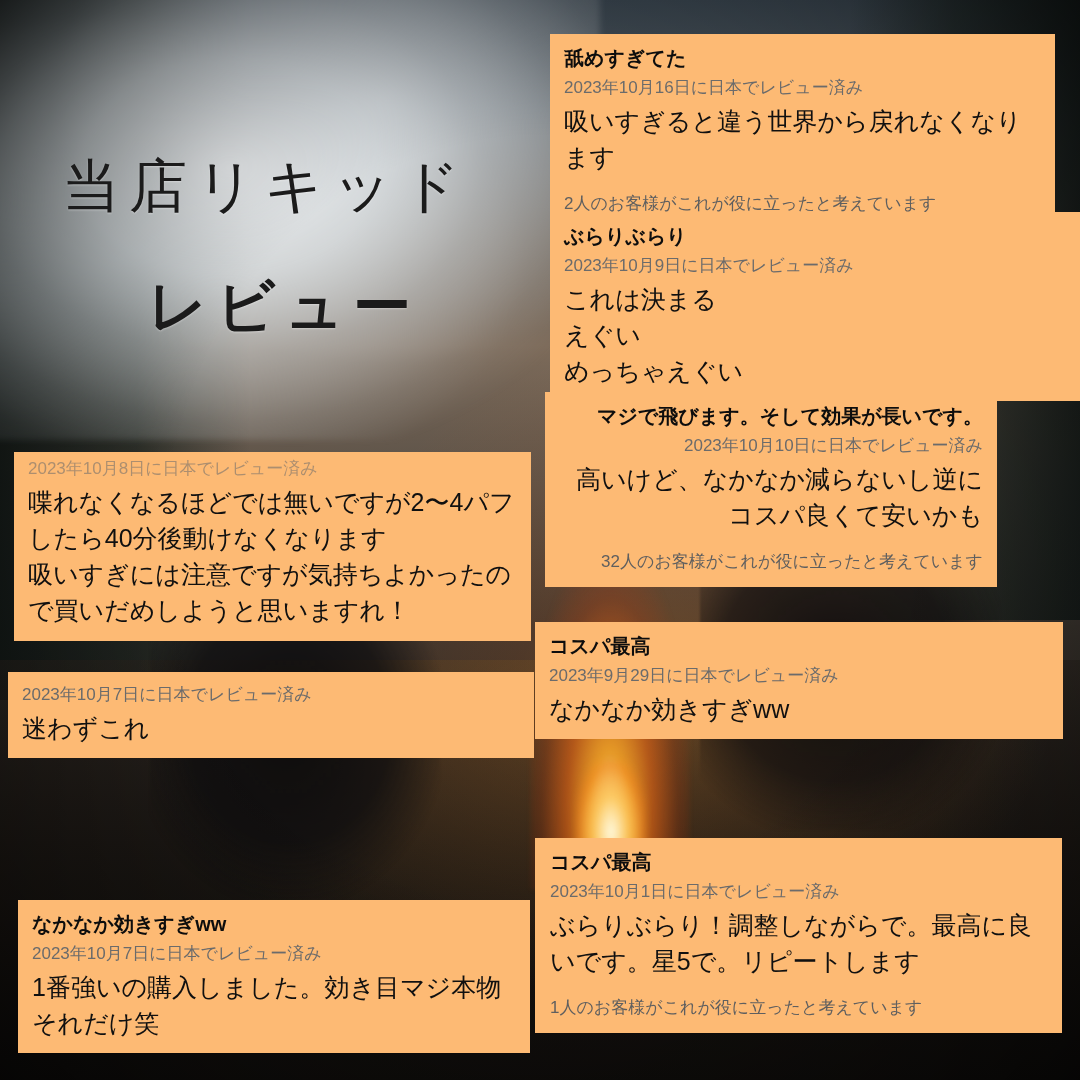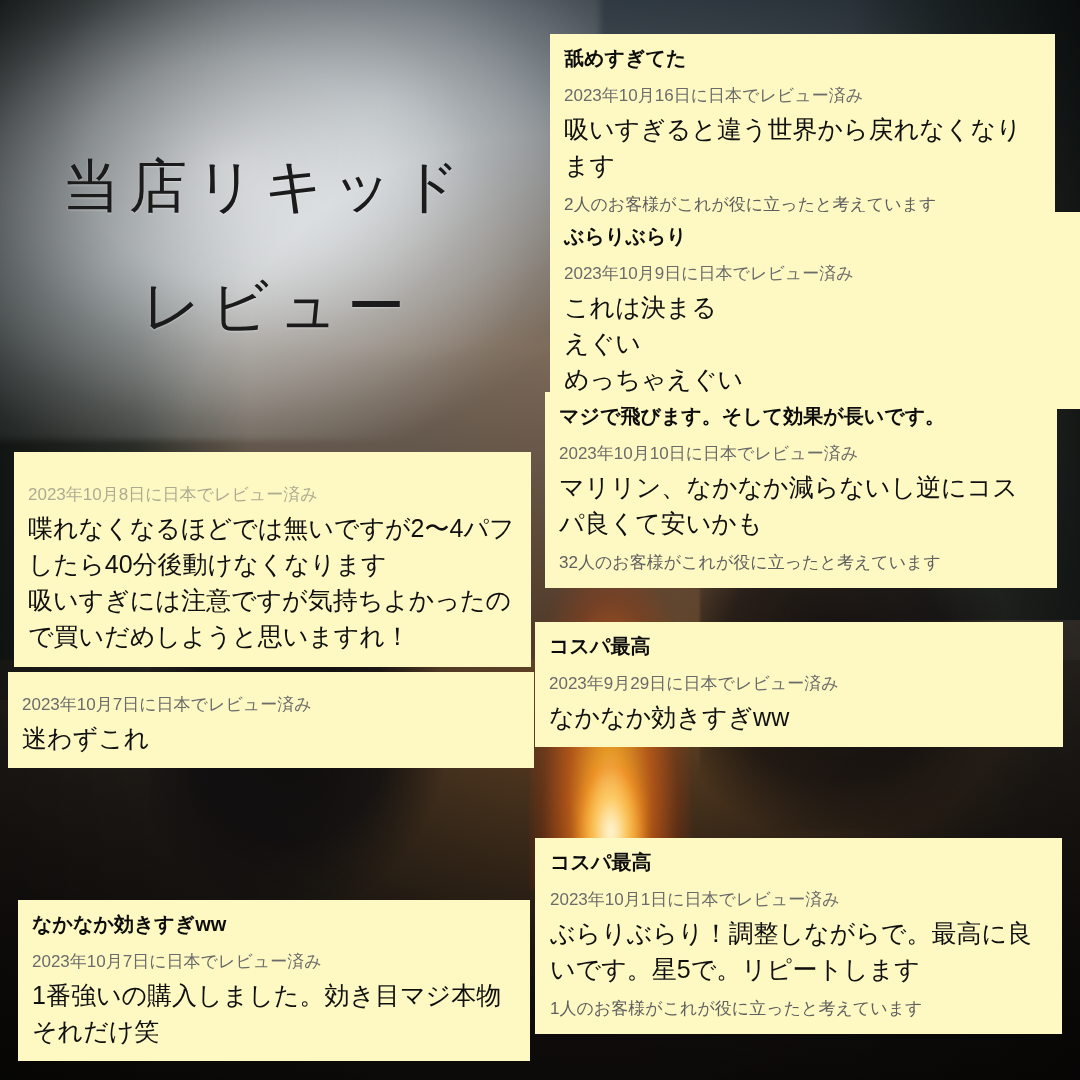--- a/index.html
+++ b/index.html
@@ -102,55 +102,54 @@
   .title {
     position: absolute;
     color: #1b1b1b;
     font-family: "Liberation Serif", serif;
     font-size: 58px;
     letter-spacing: 9px;
     white-space: nowrap;
     text-shadow: 0 1px 2px rgba(255,255,255,0.35);
   }
   .title-l1 { left: 62px; top: 148px; }
-  .title-l2 { left: 142px; top: 268px; }
+  .title-l2 { left: 148px; top: 268px; font-weight: bold; }
 
   
   .card {
     position: absolute;
-    background: #fef9c3;
+    background: #fdba74;
     box-sizing: border-box;
     padding: 10px 14px 12px 14px;
     color: #111;
   }
   .r-title {
     font-weight: bold;
     font-size: 20px;
     line-height: 1.45;
     color: #0d0d0d;
     margin-bottom: 2px;
   }
   .r-date {
     font-size: 17px;
     line-height: 1.5;
     color: #6b6b6b;
-    margin-top: 10px;
   }
   .r-body {
     font-size: 25px;
     line-height: 1.45;
     color: #101010;
     margin-top: 2px;
     white-space: pre-line;
   }
   .r-helpful {
     font-size: 17px;
     line-height: 1.5;
     color: #5f5f5f;
-    margin-top: 9px;
+    margin-top: 16px;
   }
 </style>
 </head>
 <body>
 
 <div id="stage">
 
   <div class="bg-base"></div>
   <div class="bg-trees-left"></div>
   <div class="bg-trees-right"></div>
@@ -173,28 +172,28 @@
   </div>
 
   <div class="card" style="left:550px; top:212px; width:576px;">
     <div class="r-title">ぶらりぶらり</div>
     <div class="r-date">2023年10月9日に日本でレビュー済み</div>
     <div class="r-body">これは決まる
 えぐい
 めっちゃえぐい</div>
   </div>
 
-  <div class="card" style="left:545px; top:392px; width:512px;">
+  <div class="card" style="left:545px; top:392px; width:452px;text-align:right;">
     <div class="r-title">マジで飛びます。そして効果が長いです。</div>
     <div class="r-date">2023年10月10日に日本でレビュー済み</div>
-    <div class="r-body">マリリン、なかなか減らないし逆にコスパ良くて安いかも</div>
+    <div class="r-body">高いけど、なかなか減らないし逆にコスパ良くて安いかも</div>
     <div class="r-helpful">32人のお客様がこれが役に立ったと考えています</div>
   </div>
 
-  <div class="card" style="left:14px; top:452px; width:517px; padding-top:20px;">
+  <div class="card" style="left:14px; top:452px; width:517px; padding-top:4px;">
     <div class="r-date" style="opacity:0.55;">2023年10月8日に日本でレビュー済み</div>
     <div class="r-body">喋れなくなるほどでは無いですが2〜4パフしたら40分後動けなくなります
 吸いすぎには注意ですが気持ちよかったので買いだめしようと思いますれ！</div>
   </div>
 
   <div class="card" style="left:535px; top:622px; width:528px;">
     <div class="r-title">コスパ最高</div>
     <div class="r-date">2023年9月29日に日本でレビュー済み</div>
     <div class="r-body">なかなか効きすぎww</div>
   </div>

